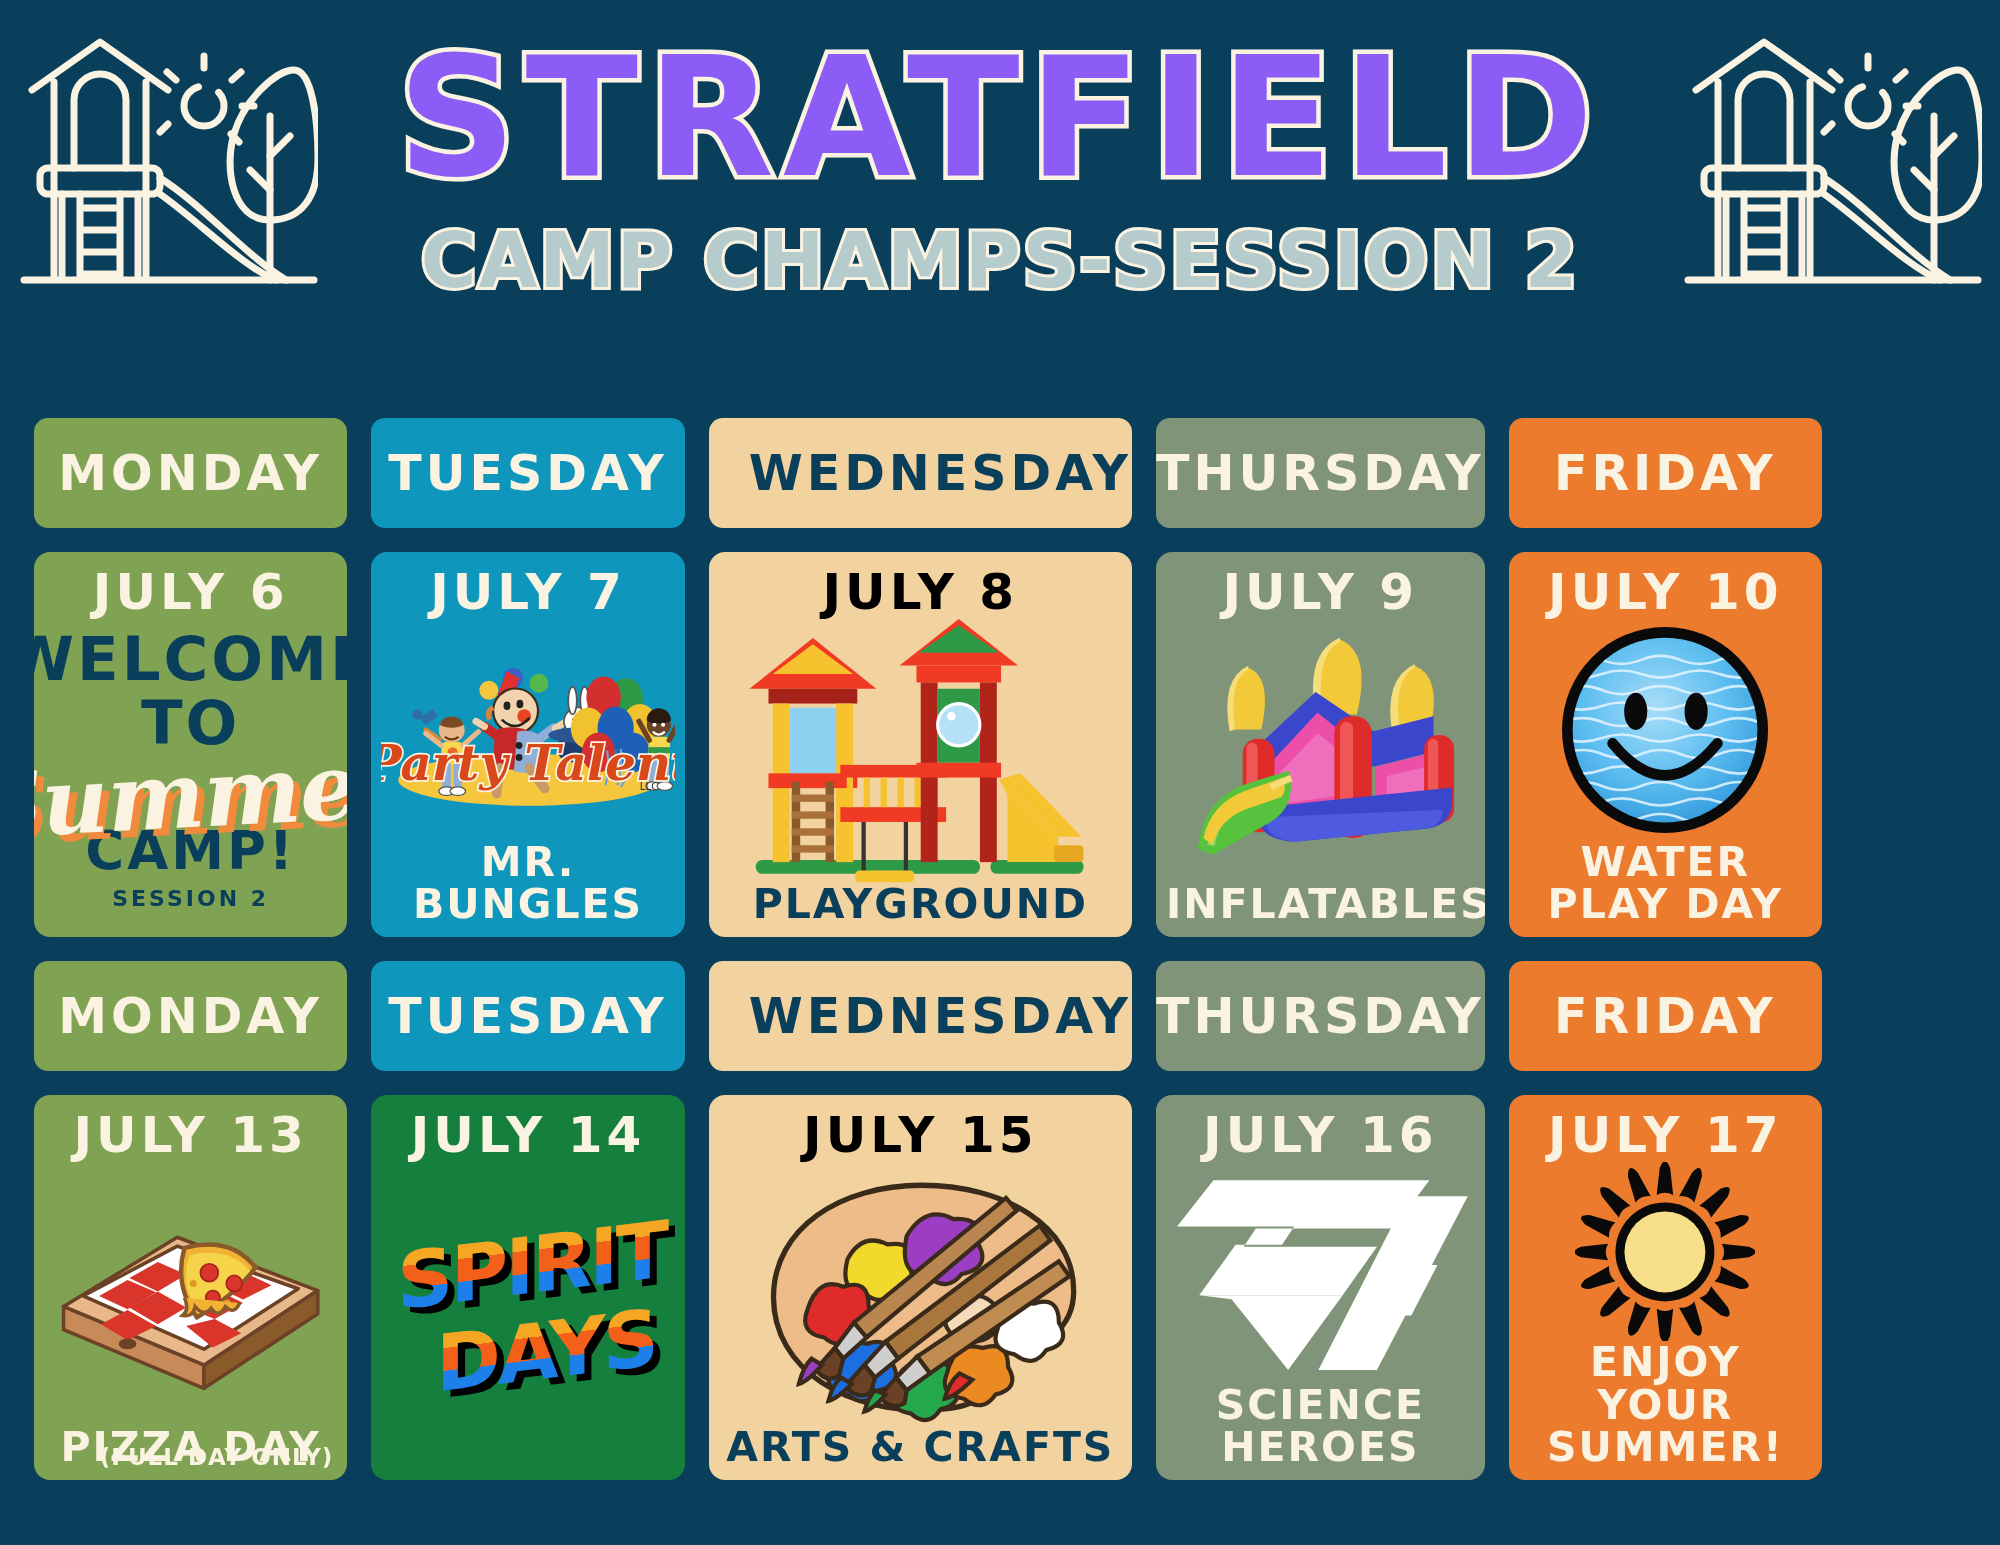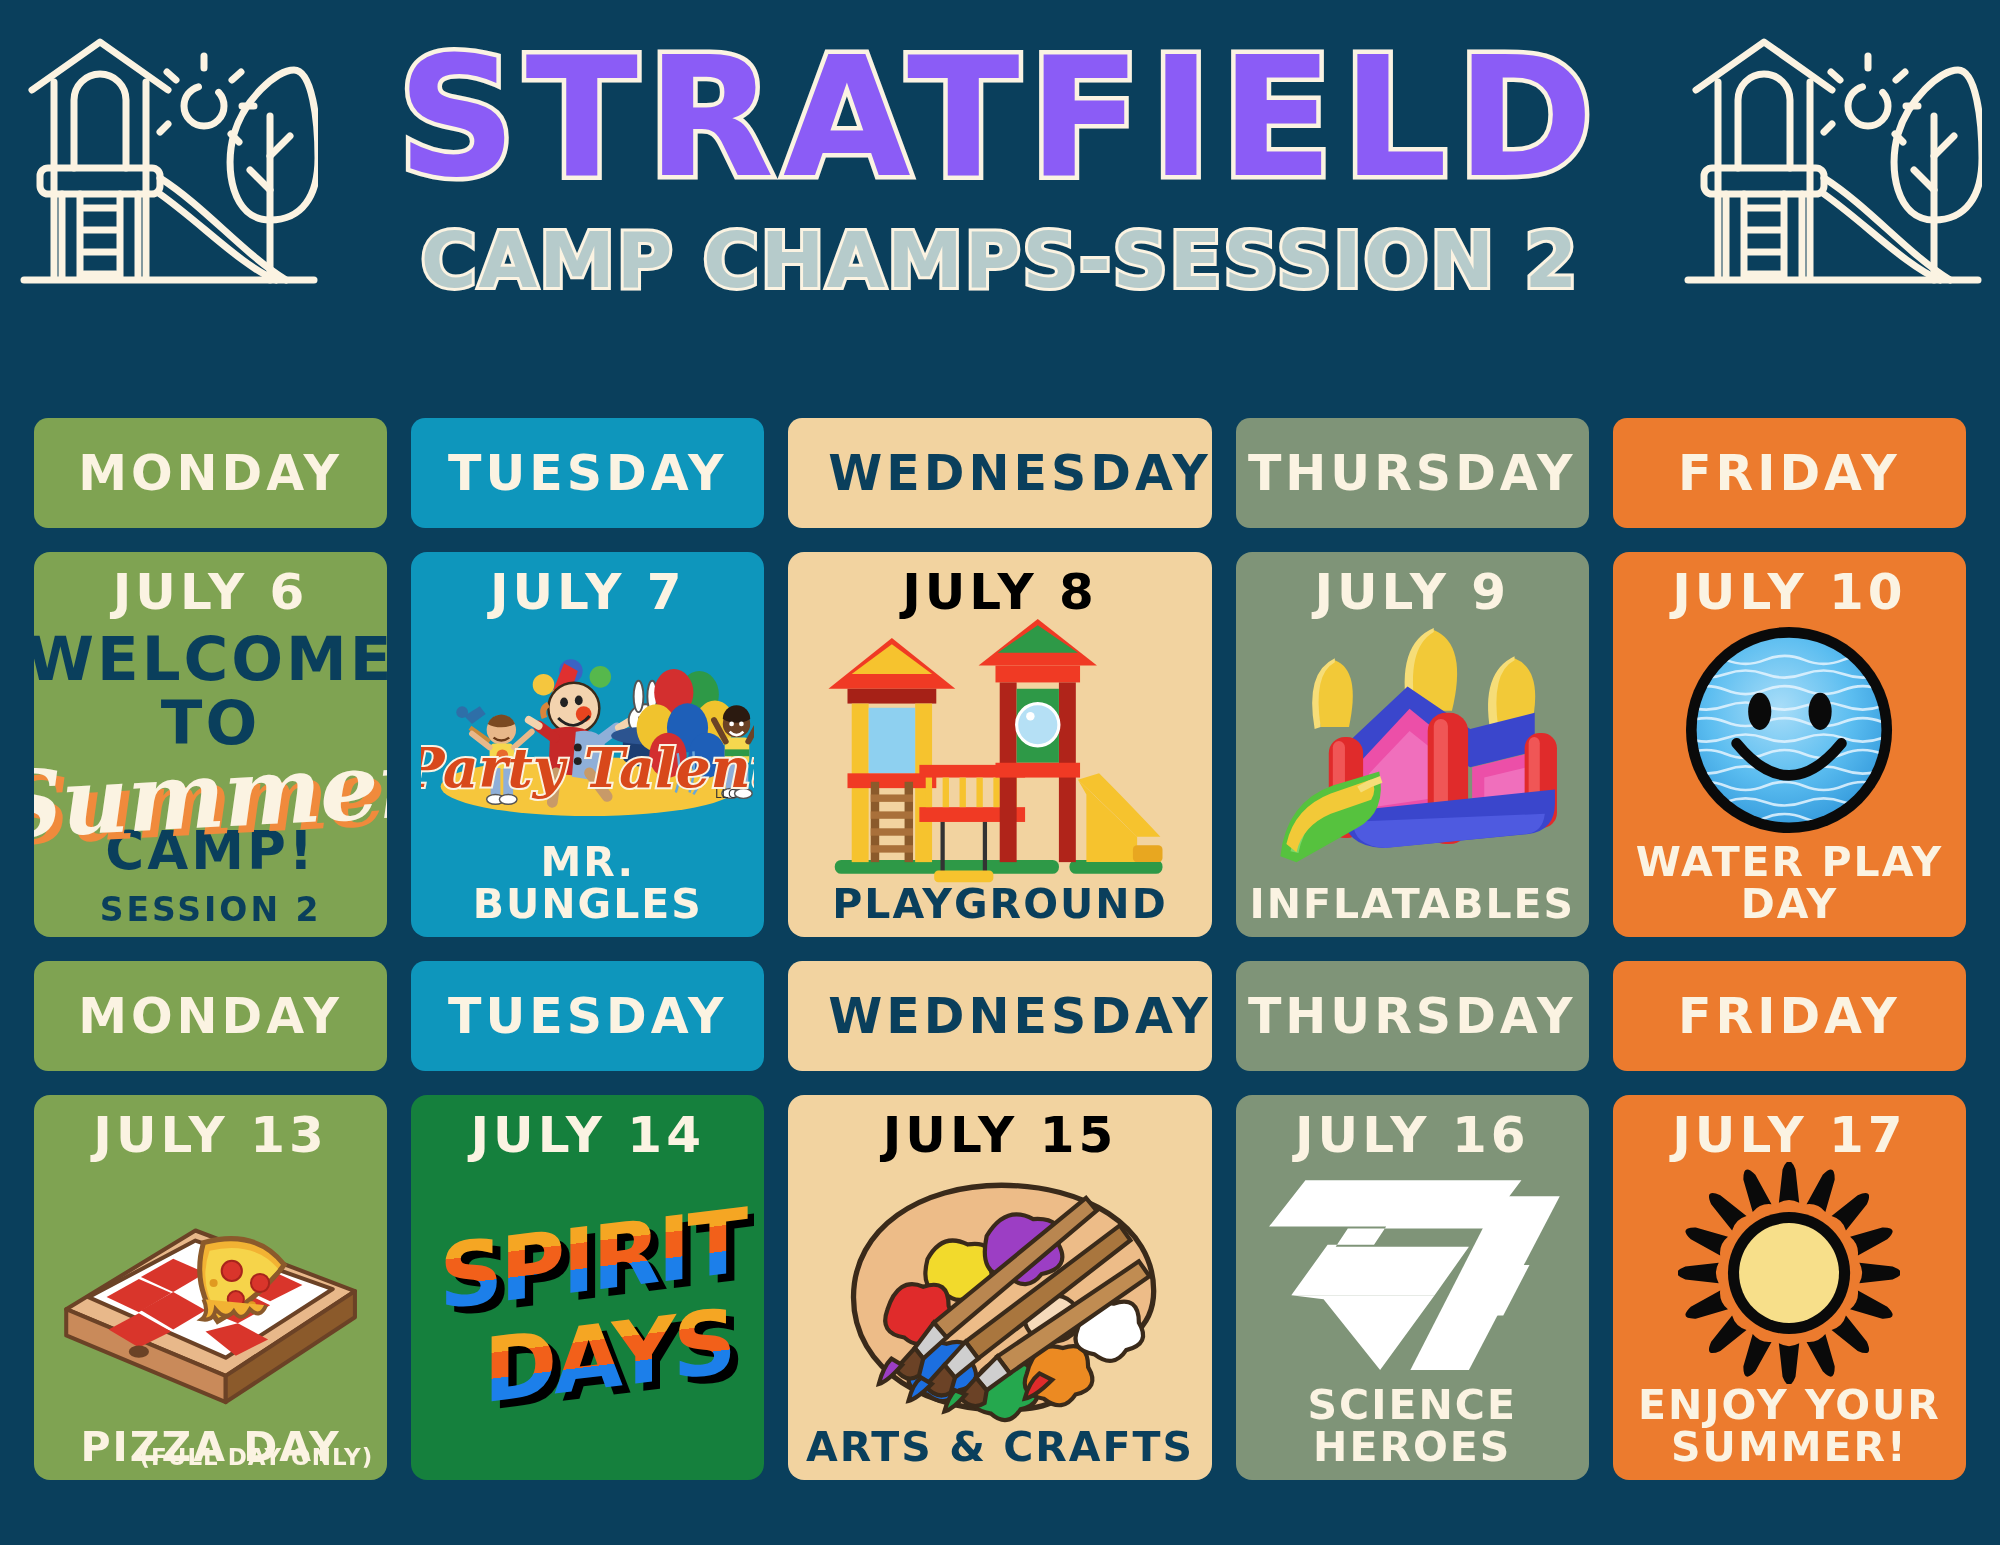--- a/index.html
+++ b/index.html
@@ -36,21 +36,21 @@
     font-size:76px; font-weight:700; letter-spacing:2px;
     color:#B6CBCB; line-height:1.0; margin-top:22px;
     -webkit-text-stroke:6px #FBF3E2;
     paint-order:stroke fill;
     white-space:nowrap;
   }
 
   
   .grid{
     position:absolute; left:34px; top:418px;
-    width:1932px;
+    width:1788px;
     display:grid;
     grid-template-columns:repeat(5, 1fr);
     grid-template-rows:110px 385px 110px 385px;
     column-gap:20px; row-gap:20px;gap:24px;
   }
 
   .dayhead{
     border-radius:14px;
     display:flex; align-items:center; justify-content:center;
     font-family:"DejaVu Sans", sans-serif;
@@ -87,21 +87,21 @@
   .art svg{ max-width:100%; max-height:100%; }
 
   
   .welcome-line{
     font-family:"DejaVu Sans", sans-serif;
     font-weight:700; letter-spacing:3px; color:#0A3F5C;
     text-align:center; line-height:1.06;
   }
   .w-welcome{ font-size:61px; margin-top:8px; }
   .w-camp{ font-size:53px; margin-top:-10px; }
-  .w-session{ font-size:33px; letter-spacing:3px; margin-top:14px; }
+  .w-session{ font-size:22px; letter-spacing:3px; margin-top:8px; }
   .w-summer{
     font-family:"DejaVu Serif", serif;
     font-style:italic; font-weight:700;
     font-size:92px; color:#FBF3E2; line-height:0.95;
     text-shadow:7px 7px 0 #F08A3C;
     letter-spacing:-1px; margin:-4px 0 -6px;
     transform:rotate(-3deg);
   }
 
   

